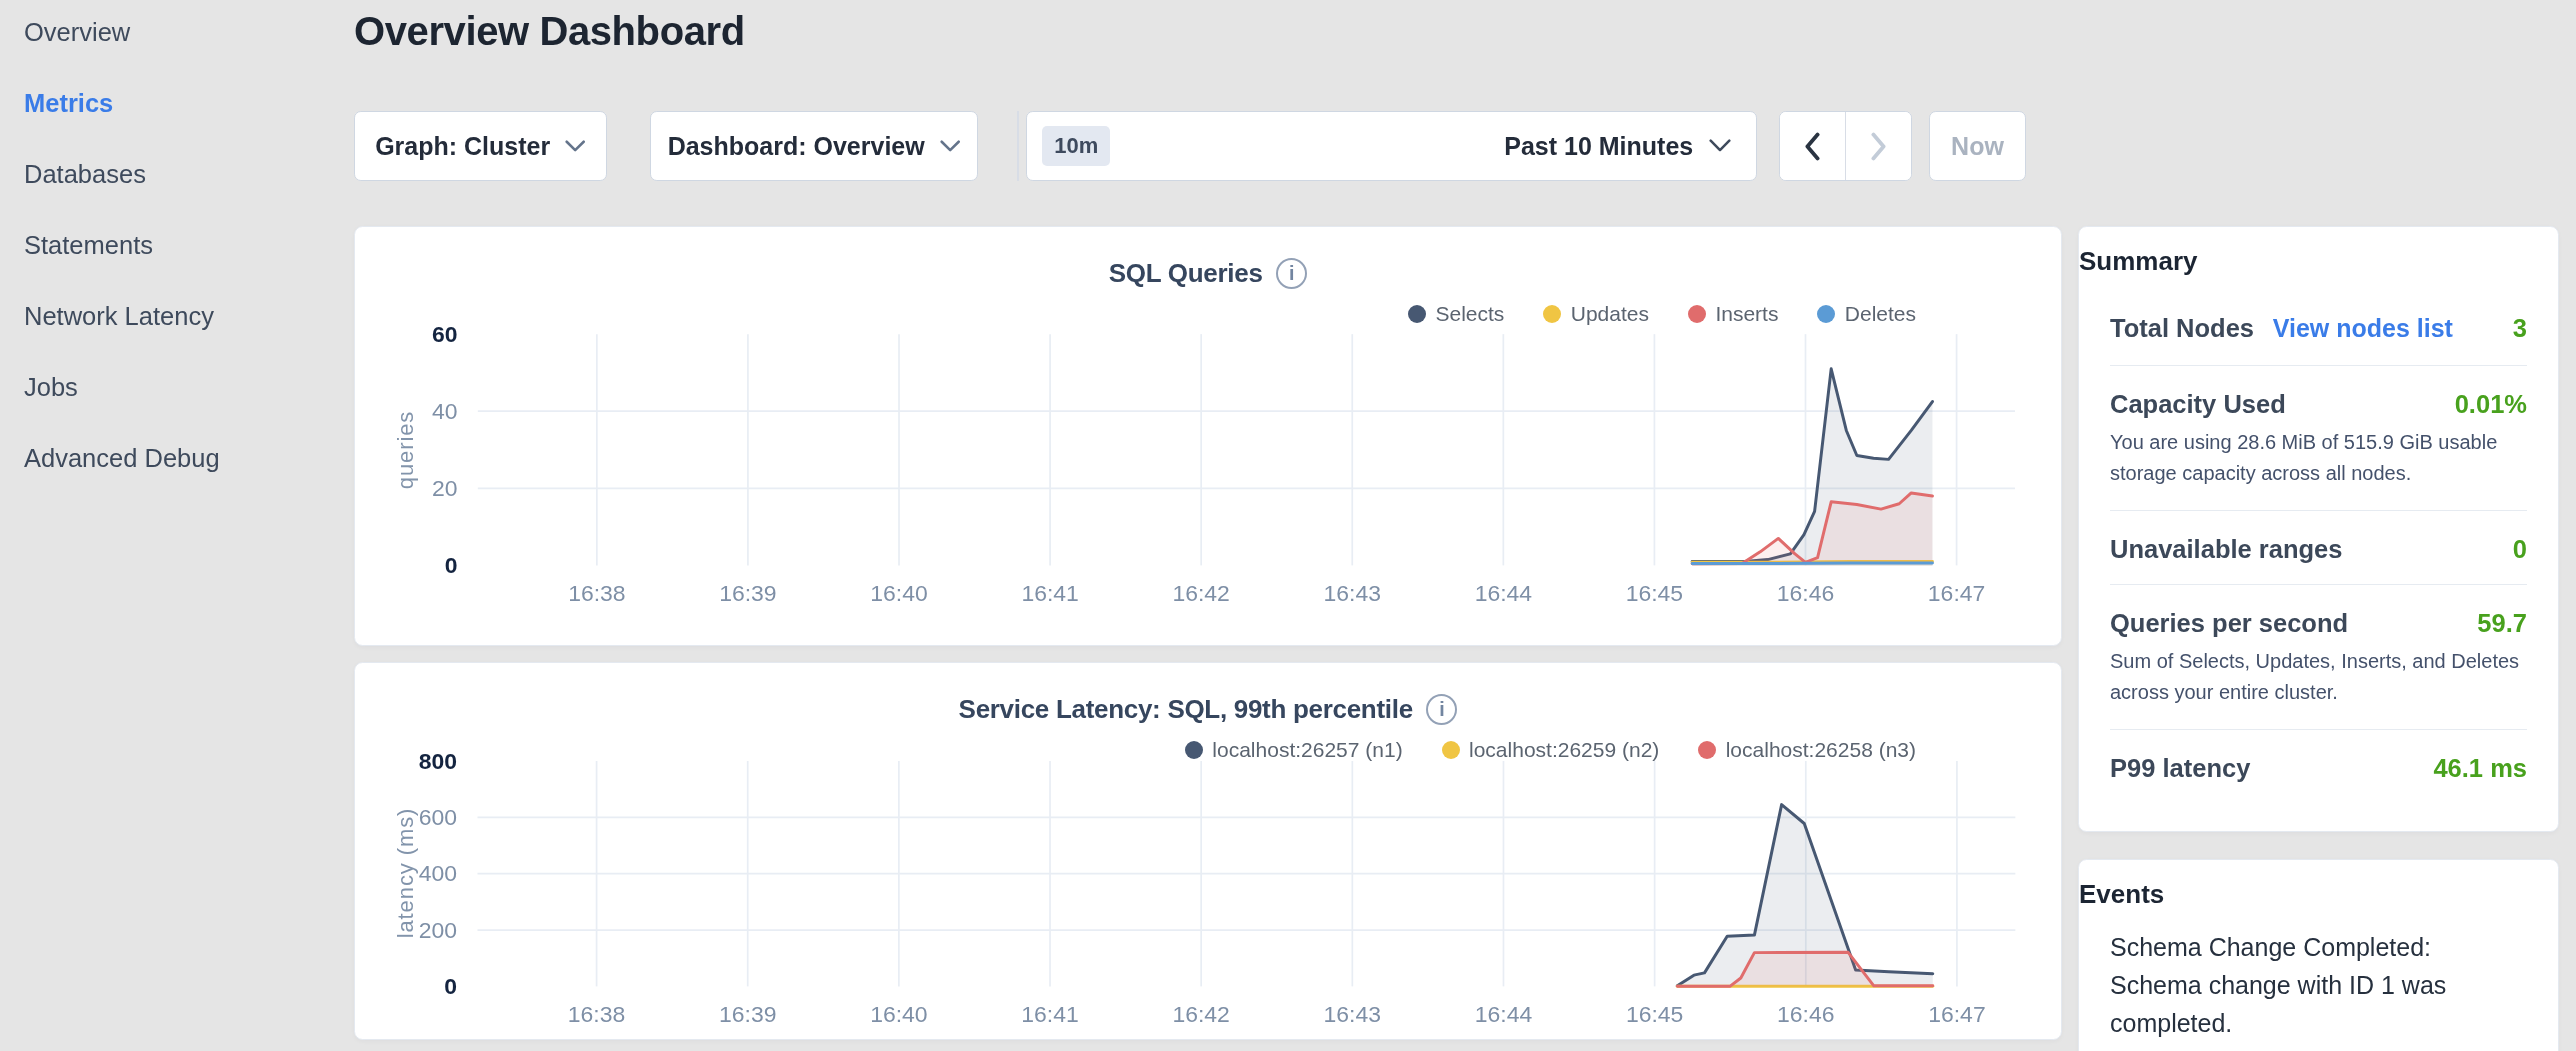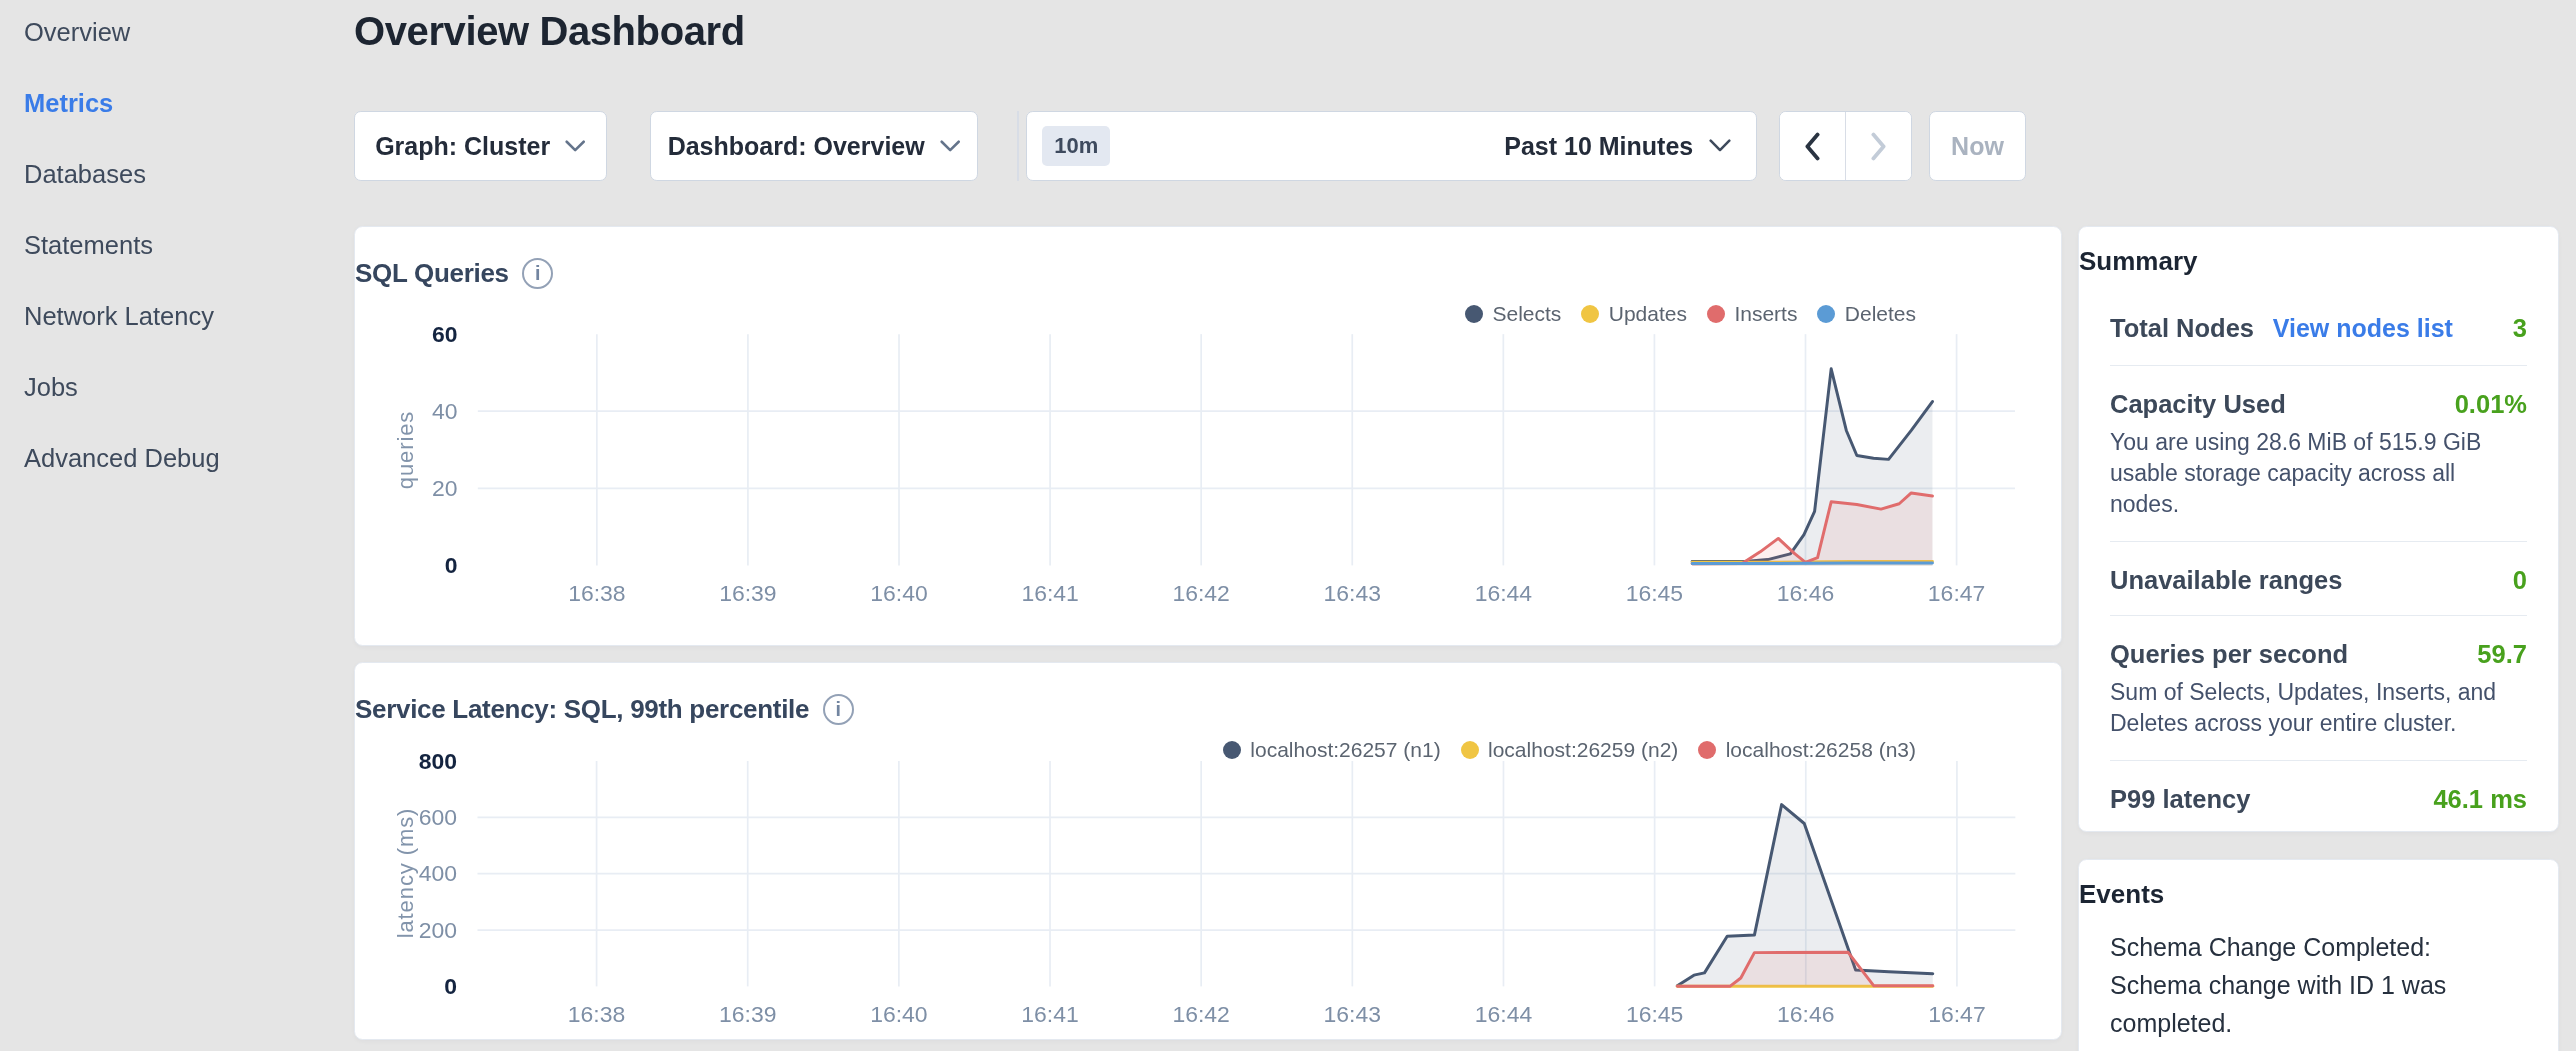--- a/index.html
+++ b/index.html
@@ -29,45 +29,45 @@
   .pager { left:1425px; width:133px; display:flex; background:#fff; border:1.7px solid #cfd7e2; border-radius:6.8px; overflow:hidden; }
   .pager button { flex:1; background:#fff; border:none; display:flex; align-items:center; justify-content:center; cursor:pointer; }
   .pager button:first-child { border-right:1.7px solid #d8dde6; }
   .nowbtn { left:1575px; width:97px; color:#aab3c0; }
 
   
   .card { background:#fff; border:1.7px solid #e4e9f0; border-radius:8.5px; box-shadow:0 1.7px 4.3px rgba(20,40,70,0.03); }
   .chart-card { position:absolute; left:0; width:1708px; }
   #card-0 { top:226px; height:420px; }
   #card-1 { top:662px; height:378px; }
-  .chart-title-row { position:absolute; top:31px; left:0; right:0; display:flex; align-items:center; justify-content:flex-start; gap:13.6px; }
+  .chart-title-row { position:absolute; top:31px; left:0; right:0; display:flex; align-items:center; justify-content:center; gap:13.6px; }
   .chart-title { font-size:26px; font-weight:700; color:#36465e; letter-spacing:-0.3px; }
   .info-icon { width:31px; height:31px; border:2.6px solid #93a1b6; border-radius:50%; color:#7285a0; font-size:19.6px; font-weight:600; display:inline-flex; align-items:center; justify-content:center; cursor:pointer; }
-  .legend { position:absolute; top:75px; right:145px; display:flex; gap:20px; }
+  .legend { position:absolute; top:75px; right:145px; display:flex; gap:39px; }
   .legend-item { display:flex; align-items:center; gap:9.4px; cursor:pointer; }
   .legend-dot { width:18px; height:18px; border-radius:50%; }
   .legend-label { font-size:21px; color:#5b6470; }
   .ylab { position:absolute; width:255px; text-align:center; transform:rotate(-90deg); font-size:22px; color:#8294ab; letter-spacing:0.9px; }
   #card-0 .ylab { left:-77px; top:210px; }
   #card-1 .ylab { left:-77px; top:197px; }
   .chart-svg { position:absolute; left:0; top:0; }
   svg text { font-family:"Liberation Sans","DejaVu Sans",sans-serif; }
 
   
   .rightcol { position:absolute; left:2078px; top:226px; width:481px; }
   .summary-card { width:481px; height:606px; }
   .panel-title { font-size:26px; font-weight:700; color:#1c2533; margin-top:18.7px; }
   .sum-row { margin:0 31px; border-bottom:1.7px solid #e6ebf1; padding:24px 0 20.4px; }
   .sum-row.first { padding-top:37px; padding-bottom:22px; }
   .sum-row.last { border-bottom:none; padding-bottom:25.5px; }
   .sum-line { display:flex; align-items:baseline; }
   .sum-label { font-size:25.5px; font-weight:700; color:#3c4859; }
   .sum-link { font-size:25px; font-weight:600; color:#3a7ce8; margin-left:18.7px; cursor:pointer; text-decoration:none; }
   .sum-value { margin-left:auto; font-size:25.5px; font-weight:700; color:#48a11d; white-space:nowrap; }
-  .sum-sub { margin-top:8.5px; font-size:23px; line-height:31px; color:#44516b; }
+  .sum-sub { margin-top:8.5px; font-size:20px; line-height:31px; color:#44516b; }
 
   .events-card { position:relative; margin-top:27px; width:481px; height:221px; }
   .event-text { margin:18.7px 31px 0; font-size:25px; line-height:38px; color:#26303e; }
   .event-time { margin:5.1px 31px 0; font-size:22px; color:#5d6b85; }
 </style>
 </head>
 <body>
 
 <div class="app">
 

